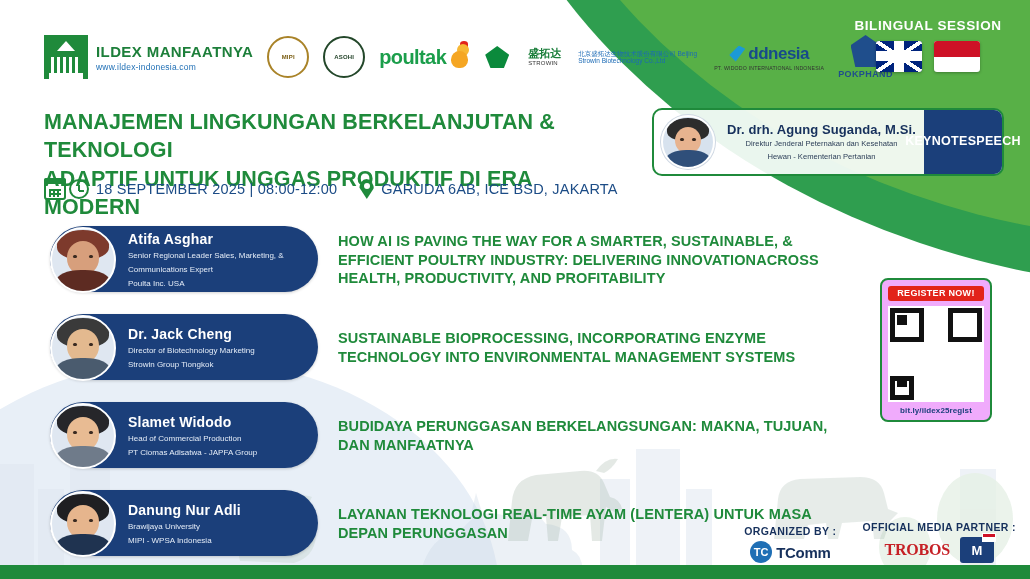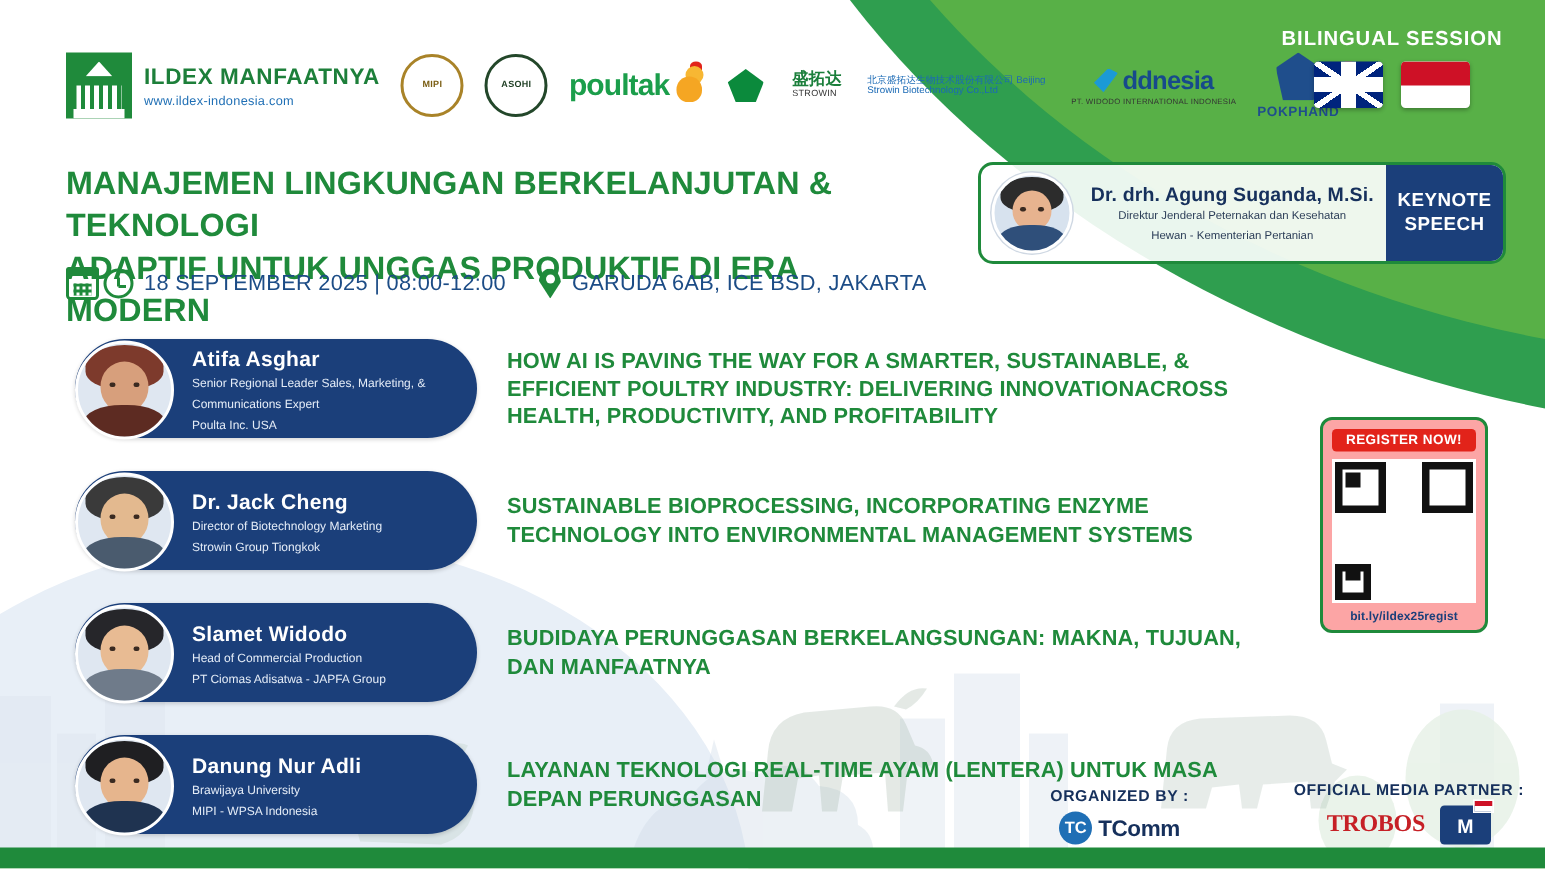--- a/index.html
+++ b/index.html
@@ -259,21 +259,21 @@
     font-size: 13px; font-weight: bold; color: #16305c; text-align: center;
     letter-spacing: .1px;
   }
   .keynote-role {
     font-size: 7.6px; color: #2b3d57; text-align: center; line-height: 1.35; margin-top: 2px;
   }
   .keynote-tag {
     width: 78px; height: 100%;
     background: #1b3f7a; color: #fff;
     border-radius: 0 8px 8px 0;
-    display: flex; flex-direction: column; align-items: center; justify-content: center;
+    display: flex; flex-direction: row; align-items: center; justify-content: center;
     font-size: 12.5px; font-weight: bold; line-height: 1.25; letter-spacing: .3px;
   }
 
   
   .speakers { position: absolute; left: 0; top: 218px; width: 1030px; z-index: 4; }
   .speaker {
     position: relative; height: 84px; margin-bottom: 4px;
     display: flex; align-items: center;
   }
   .sp-band {
@@ -309,21 +309,21 @@
   .face .eyes { position: absolute; left: 34%; top: 42%; width: 32%; height: 3px; }
   .face .eyes:before, .face .eyes:after {
     content: ""; position: absolute; top: 0; width: 4px; height: 3px; background: #3a2a21; border-radius: 2px;
   }
   .face .eyes:before { left: 0; } .face .eyes:after { right: 0; }
 
   
   .register {
     position: absolute; right: 38px; top: 278px;
     width: 112px; padding: 6px 6px 5px;
-    background: #fca5a5; border: 2px solid #1f8a3b; border-radius: 8px;
+    background: #f0abfc; border: 2px solid #1f8a3b; border-radius: 8px;
     text-align: center; z-index: 6;
   }
   .reg-label {
     background: #e2231a; color: #fff; font-size: 9px; font-weight: bold;
     border-radius: 3px; padding: 2px 0 3px; letter-spacing: .3px;
   }
   .qr {
     width: 96px; height: 96px; margin: 5px auto 4px;
     background-color: #fff;
     background-image:
@@ -344,21 +344,21 @@
     box-shadow: 62px 0 0 #111, 0 62px 0 #111;
   }
   .reg-url { font-size: 8px; font-weight: bold; color: #1b3f7a; letter-spacing: .1px; }
 
   
   .footer-green {
     position: absolute; left: 0; bottom: 0; width: 1030px; height: 14px;
     background: #1f8a3b;
   }
   .footer { position: absolute; right: 14px; bottom: 16px; display: flex; align-items: flex-end; gap: 26px; z-index: 6;}
-  .foot-col { text-align: right; margin-left: 44px; }
+  .foot-col { text-align: right; }
   .foot-title { font-size: 10.5px; font-weight: bold; color: #16305c; letter-spacing: .4px; margin-bottom: 4px;}
   .foot-logos { display: flex; align-items: center; gap: 10px; justify-content: center; }
   .tcomm { display: flex; align-items: center; gap: 4px; }
   .tcomm-mark {
     width: 22px; height: 22px; border-radius: 50%; background: #1f6fb5; color: #fff;
     font-size: 11px; font-weight: bold; display: flex; align-items: center; justify-content: center;
   }
   .tcomm-name { font-size: 15px; font-weight: bold; color: #16305c; letter-spacing: -.3px; }
   .trobos {
     font-size: 16px; font-weight: bold; color: #c62026; letter-spacing: -.2px;

